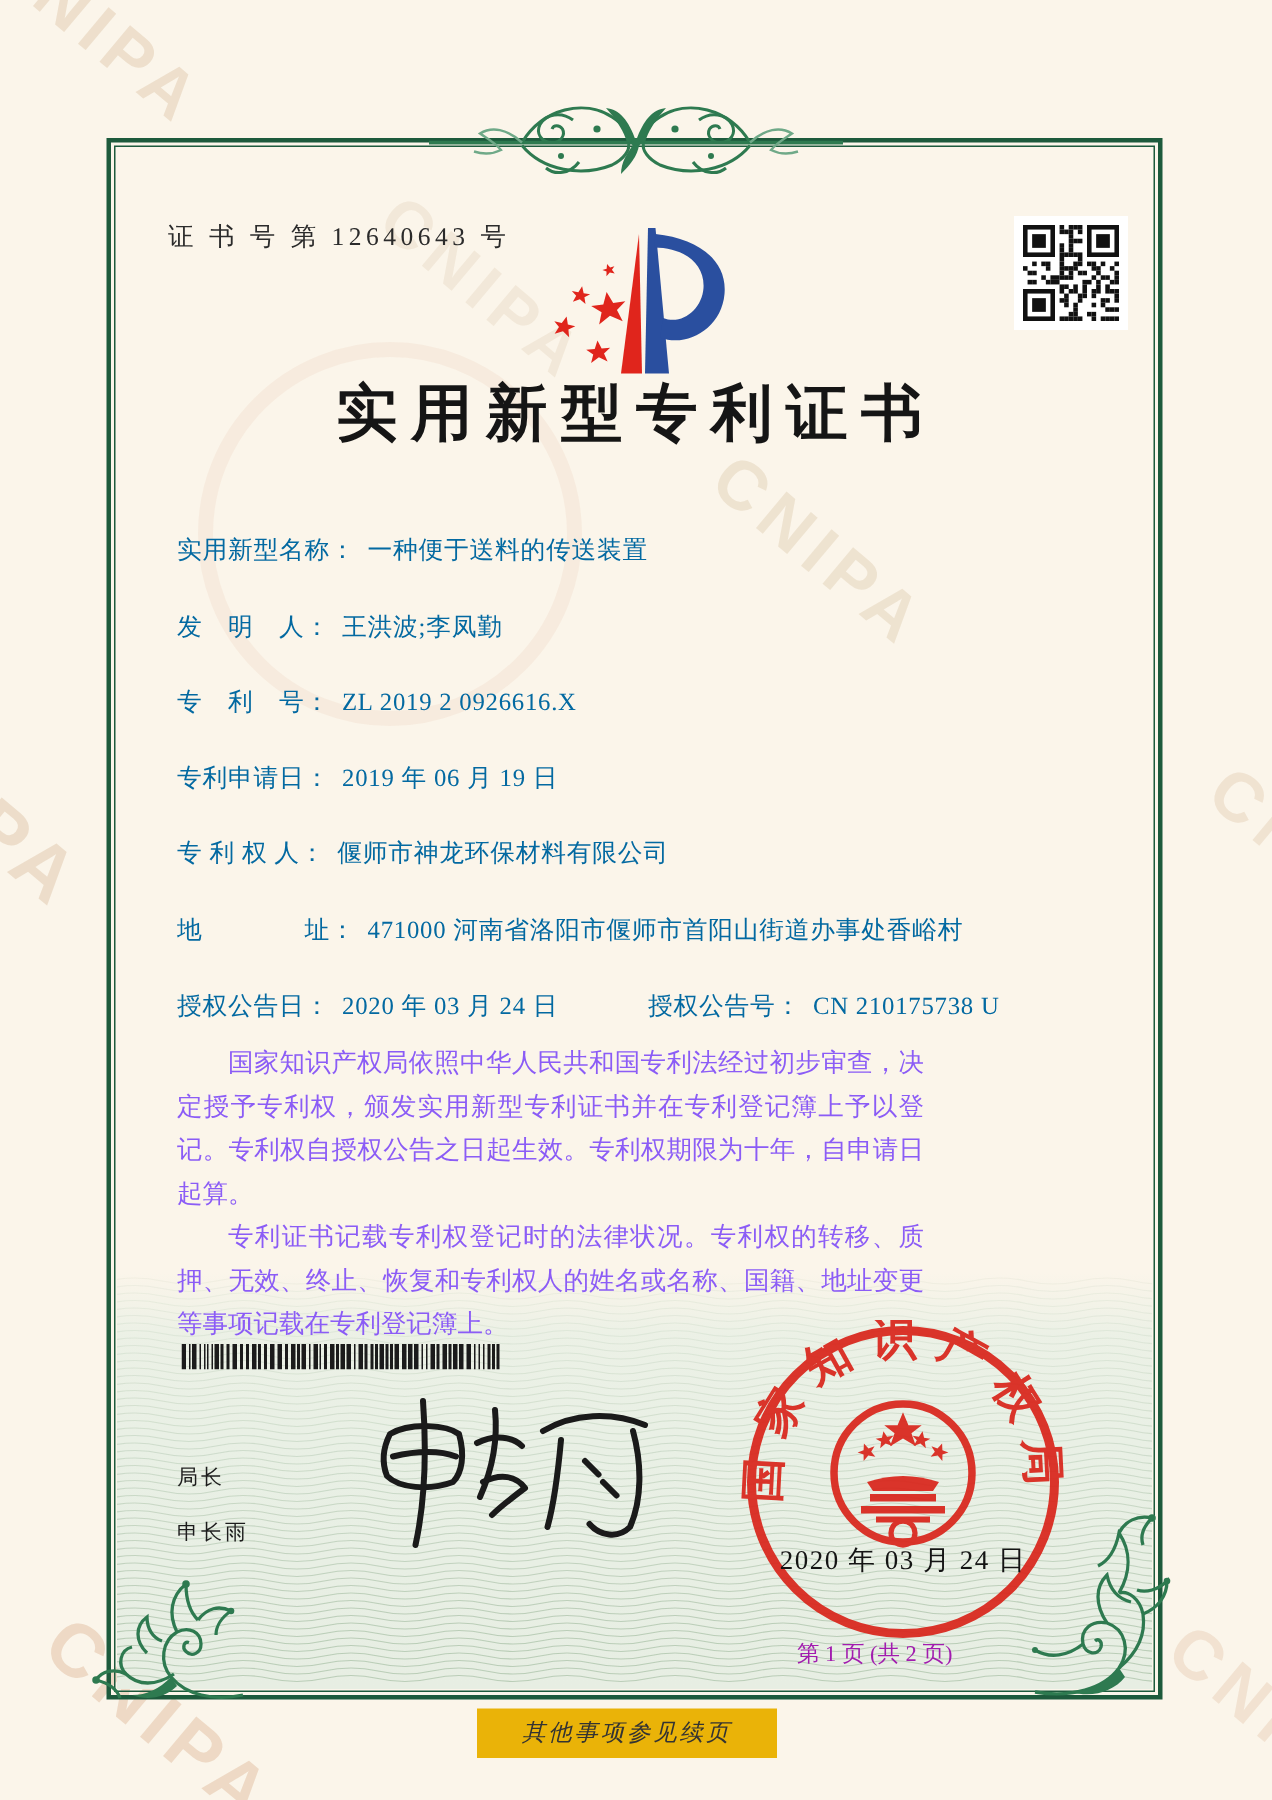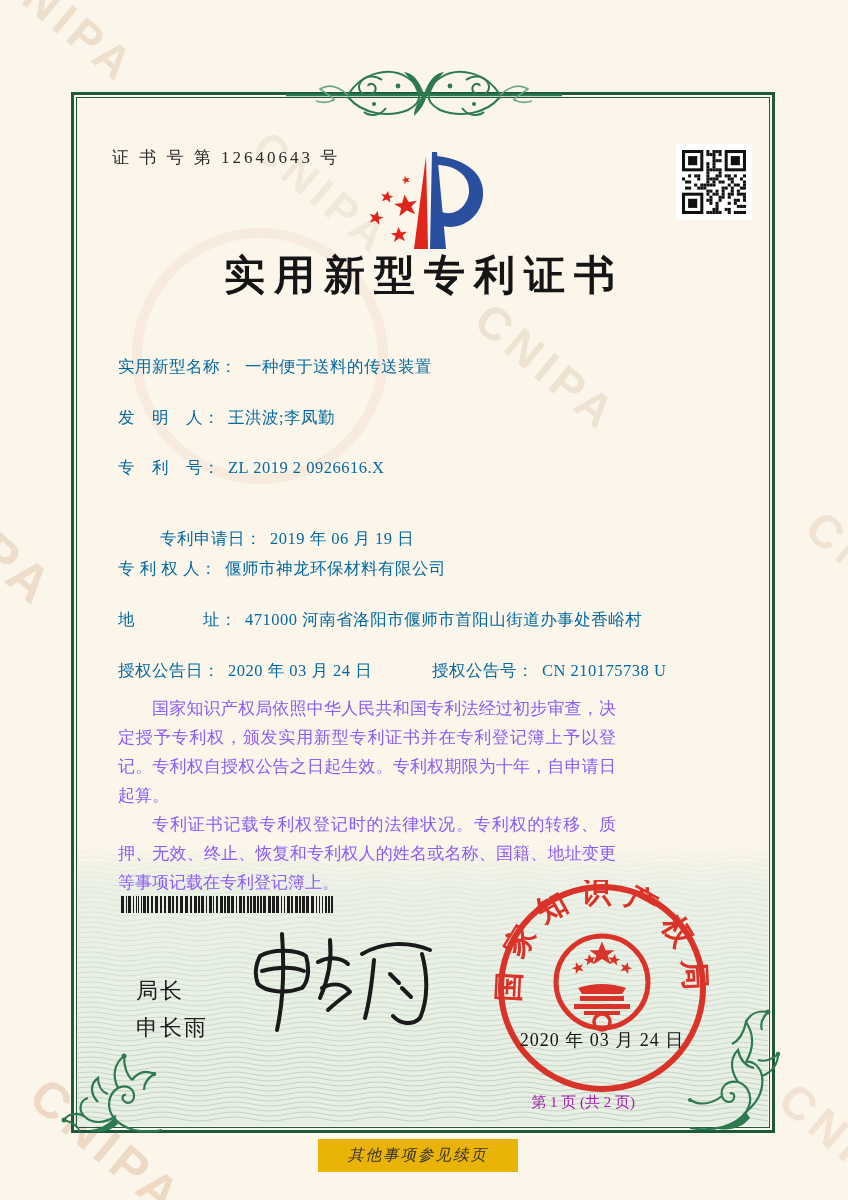--- a/index.html
+++ b/index.html
@@ -26,22 +26,22 @@
   .frow{position:absolute;left:118px;font-size:16.5px;letter-spacing:.5px;color:#0369a1;white-space:nowrap;}
   .flabel{display:inline-block;}
   .fvalue{margin-left:8px;}
   .grant-right{position:absolute;left:314px;top:0;white-space:nowrap;}
   
   .body-text{position:absolute;left:118px;top:694px;width:498px;font-size:17px;line-height:29px;
              text-align:justify;color:#8b5cf6;}
   .body-text p{margin:0;text-indent:2em;}
   
   .barcode{position:absolute;left:121px;top:896px;width:216px;height:17px;}
-  .director{position:absolute;left:136px;font-family:"Liberation Sans","DejaVu Sans",sans-serif;
-            font-size:22px;color:#1c1c1c;letter-spacing:2px;}
+  .director{position:absolute;left:118px;font-family:"Liberation Sans","DejaVu Sans",sans-serif;
+            font-size:14px;color:#1c1c1c;letter-spacing:2px;}
   .signature{position:absolute;left:246px;top:926px;width:200px;height:110px;}
   .seal{position:absolute;left:494px;top:880px;width:216px;height:216px;}
   .seal-date{position:absolute;left:494px;top:1028px;width:216px;text-align:center;
              font-size:18px;color:#141414;letter-spacing:1px;}
   .footer{position:absolute;left:71px;width:564px;top:1093px;text-align:right;font-size:15px;color:#a21caf;}
   .cont-box{position:absolute;left:50%;top:1139px;transform:translateX(-53%);background:#eab308;
             padding:6px 30px;font-size:15.5px;font-style:italic;color:#333;letter-spacing:2px;}
   .orn{position:absolute;}
 </style>
 </head>
@@ -335,21 +335,21 @@
 
   <div class="frow" style="top:356px;">
     <span class="flabel">实用新型名称</span><span>：</span><span class="fvalue">一种便于送料的传送装置</span>
   </div>
   <div class="frow" style="top:407px;">
     <span class="flabel">发　明　人</span><span>：</span><span class="fvalue">王洪波;李凤勤</span>
   </div>
   <div class="frow" style="top:457px;">
     <span class="flabel">专　利　号</span><span>：</span><span class="fvalue">ZL 2019 2 0926616.X</span>
   </div>
-  <div class="frow" style="top:528px;margin-left:42px;">
+  <div class="frow" style="top:508px;">
     <span class="flabel">专利申请日</span><span>：</span><span class="fvalue">2019 年 06 月 19 日</span>
   </div>
   <div class="frow" style="top:558px;">
     <span class="flabel">专 利 权 人</span><span>：</span><span class="fvalue">偃师市神龙环保材料有限公司</span>
   </div>
   <div class="frow" style="top:609px;">
     <span class="flabel">地　　　　址</span><span>：</span><span class="fvalue">471000 河南省洛阳市偃师市首阳山街道办事处香峪村</span>
   </div>
   <div class="frow" style="top:660px;">
     <span class="flabel">授权公告日</span><span>：</span><span class="fvalue">2020 年 03 月 24 日</span>

